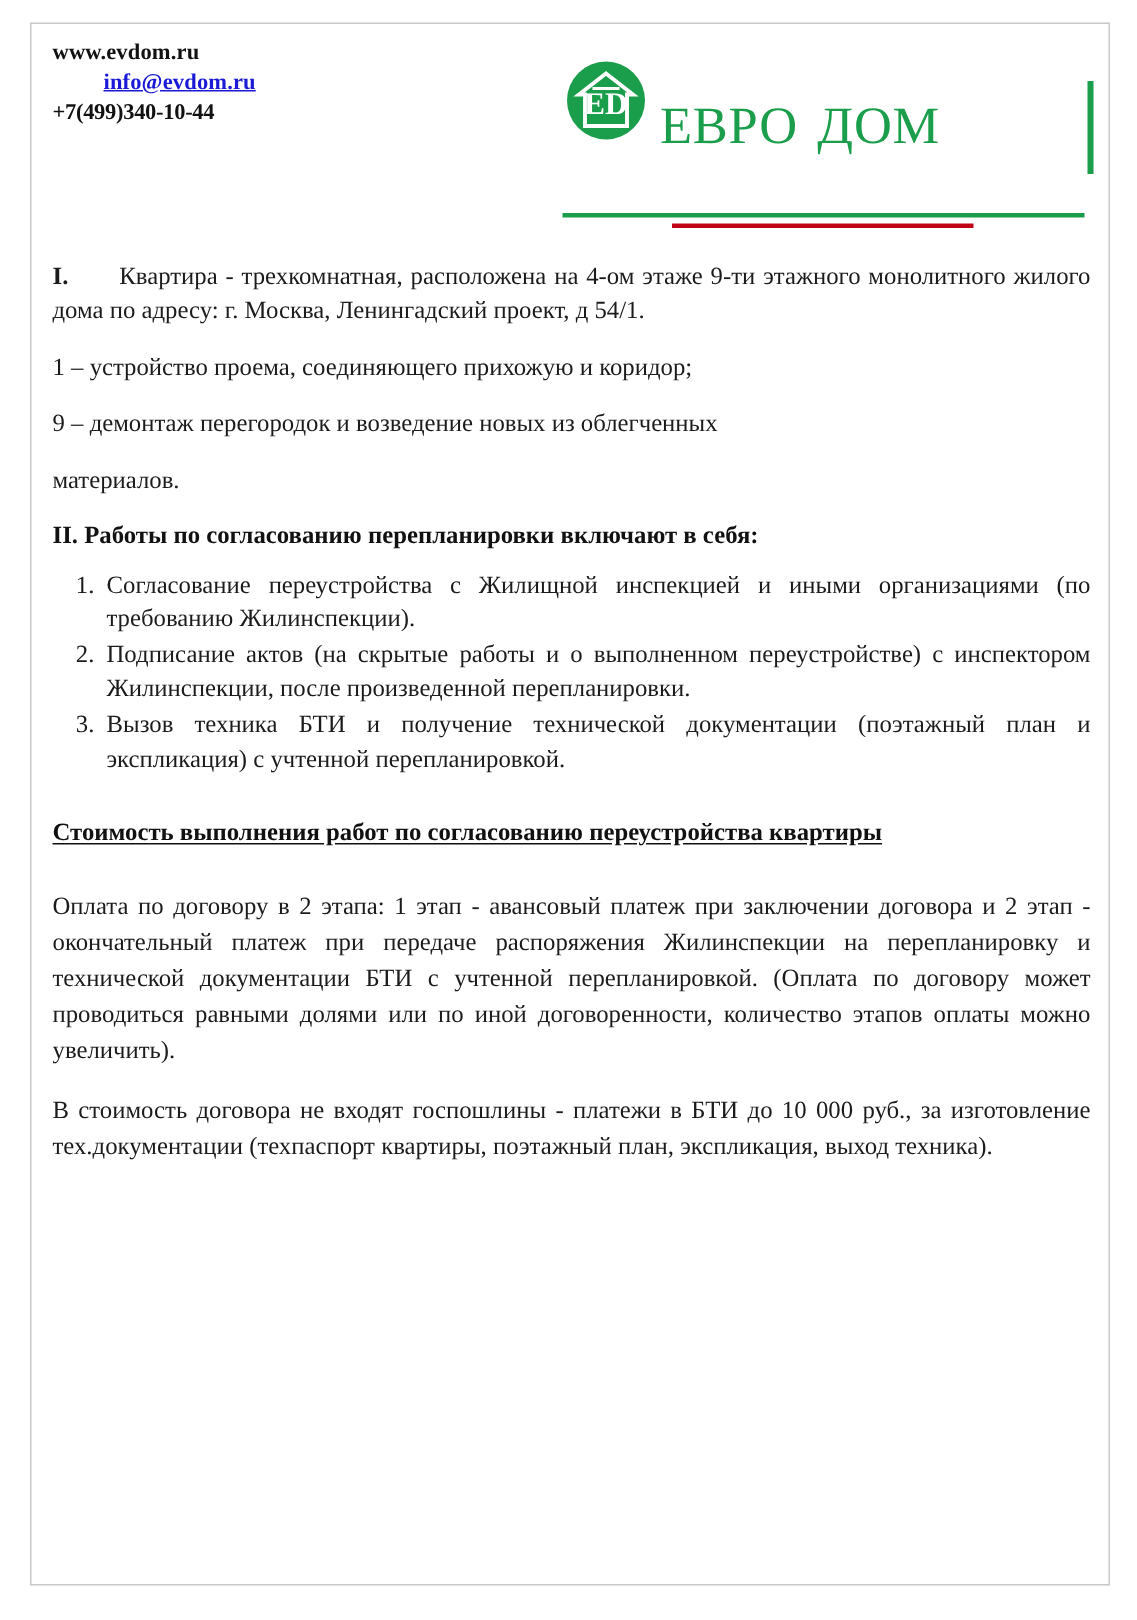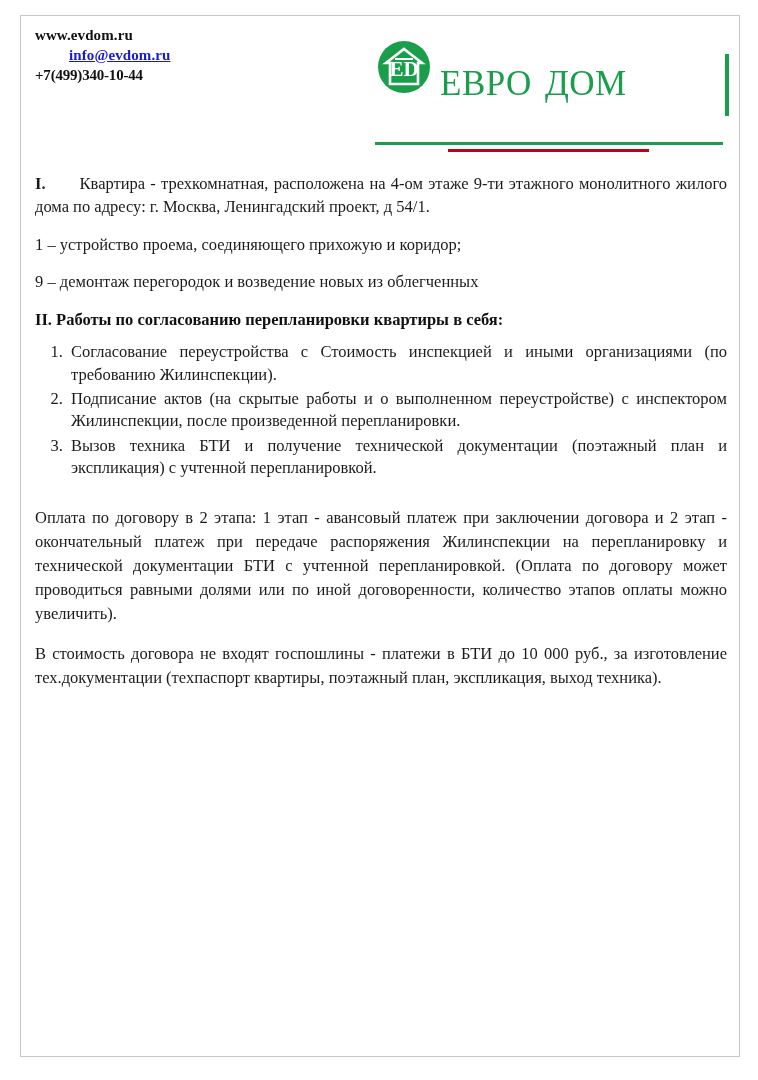--- a/index.html
+++ b/index.html
@@ -211,29 +211,31 @@
     <div class="rule-green"></div>
     <div class="rule-red"></div>
   </div>
 
   <div class="doc-body">
 
     <p class="para"><span class="indent-roman">I.</span><span class="roman-gap"></span><span>Квартира - трехкомнатная, расположена на 4-ом этаже 9-ти этажного монолитного жилого дома по адресу:  г. Москва, Ленингадский проект, д 54/1.</span></p>
 
     <p class="para nojustify">1 –  устройство проема, соединяющего прихожую и коридор;</p>
     <p class="para nojustify">9 – демонтаж перегородок и возведение новых из облегченных</p>
-
-    <p class="heading2">II. Работы по согласованию перепланировки квартиры в себя:</p>
+    <p class="para nojustify">материалов.</p>
+
+    <p class="heading2">II. Работы по согласованию перепланировки включают в себя:</p>
 
     <ol class="works-list">
-      <li>Согласование переустройства с Стоимость инспекцией и иными организациями (по требованию Жилинспекции).</li>
+      <li>Согласование переустройства с Жилищной инспекцией и иными организациями (по требованию Жилинспекции).</li>
       <li>Подписание актов (на скрытые работы и о выполненном переустройстве) с инспектором Жилинспекции, после произведенной перепланировки.</li>
       <li>Вызов техника БТИ и получение технической документации (поэтажный план и экспликация) с учтенной перепланировкой.</li>
     </ol>
 
     <div class="price-block">
+      <span class="price-line">Стоимость выполнения работ по согласованию переустройства квартиры</span>
     </div>
 
     <p class="body-para">Оплата по договору в 2 этапа: 1 этап - авансовый платеж при заключении договора и 2 этап - окончательный платеж при передаче распоряжения Жилинспекции на перепланировку и технической документации БТИ с учтенной перепланировкой. (Оплата по договору может проводиться равными долями или по иной договоренности, количество этапов оплаты можно увеличить).</p>
     <p class="body-para">В стоимость договора не входят госпошлины - платежи в БТИ до 10 000 руб., за изготовление тех.документации (техпаспорт квартиры, поэтажный план, экспликация, выход техника).</p>
 
   </div>
 </div>
 
 </body></html>

